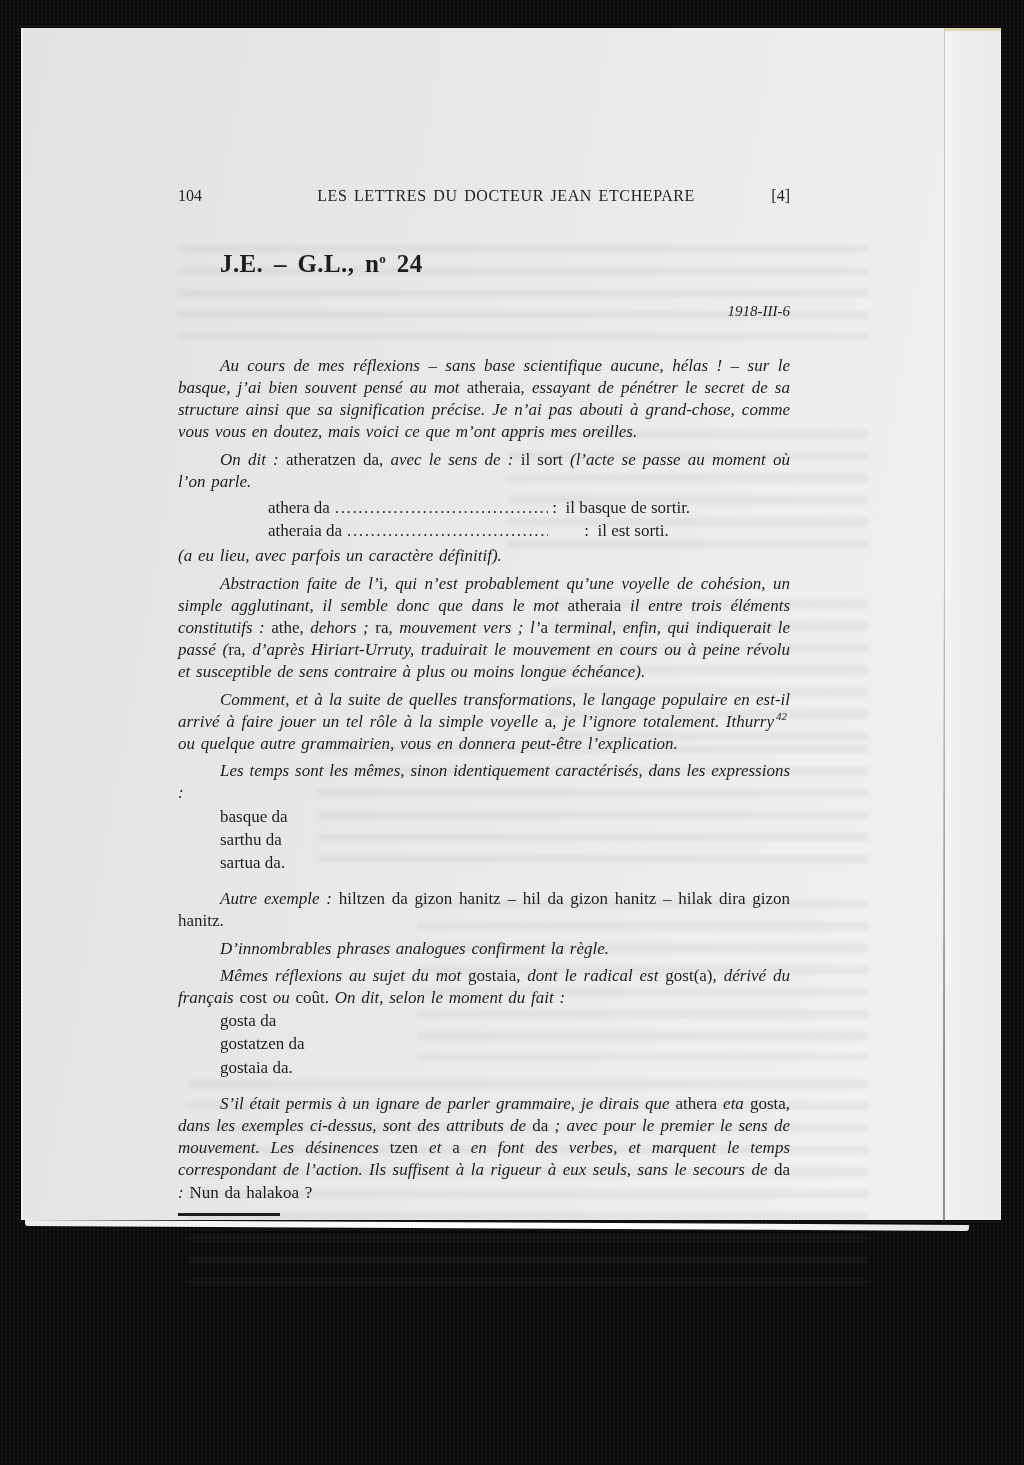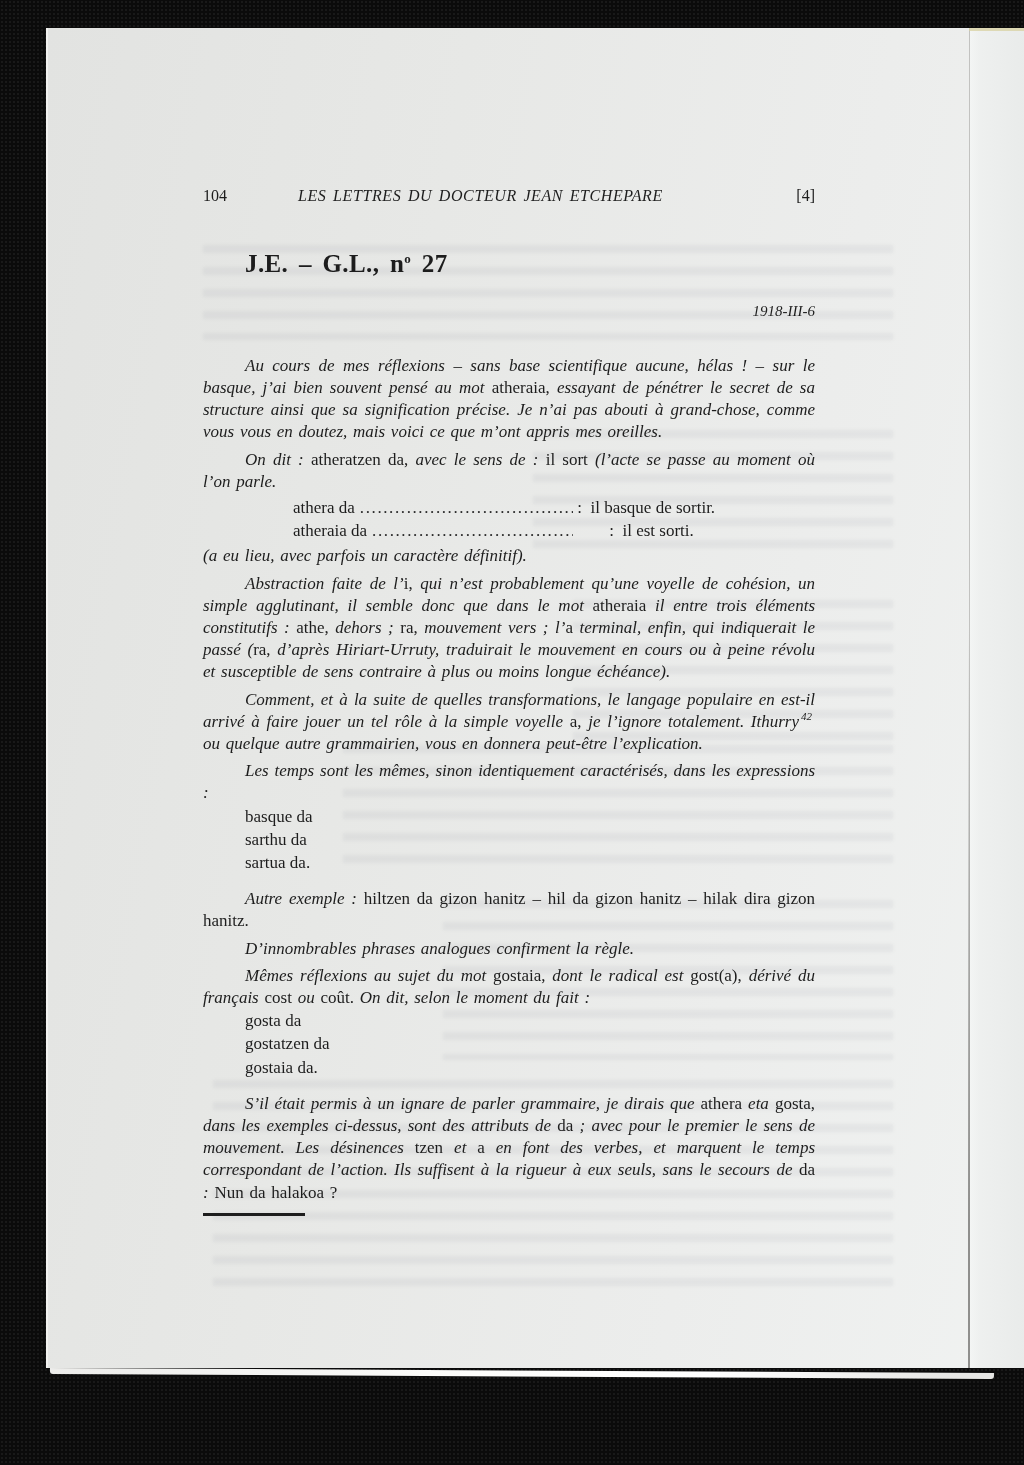--- a/index.html
+++ b/index.html
@@ -15,22 +15,22 @@
   body::before {
     content:"";
     position:absolute; inset:0;
     background-image:radial-gradient(rgba(255,255,255,0.06) 1px, transparent 1.3px);
     background-size:4px 4px;
     pointer-events:none;
   }
 
   .page {
     position:absolute;
-    left:46px; top:28px;
-    width:978px; height:1340px;
+    left:21px; top:28px;
+    width:978px; height:1192px;
     background:linear-gradient(100deg,#e2e3e1 0%, #e7e8e6 35%, #ecedec 70%, #f0f2f1 100%);
     border-left:2px solid #f2f2f0;
     z-index:1;
   }
   
   .page-bottom-edge {
     position:absolute;
     left:2px; bottom:-6px;
     width:944px; height:6px;
     background:linear-gradient(90deg,#eCecea, #fdfdfb 45%, #ffffff 70%, #e6e6e4 96%);
@@ -77,21 +77,21 @@
     line-height:22.2px;
     color:#1d1d1d;
   }
 
   .running-head {
     display:flex; align-items:baseline;
     padding-top:157px;
     font-size:16px;
   }
   .rh-num   { width:95px; }
-  .rh-title { flex:1; text-align:left; letter-spacing:0.6px; word-spacing:2px;font-style:italic; }
+  .rh-title { flex:1; text-align:right; letter-spacing:0.6px; word-spacing:2px; }
   .rh-issue { width:95px; text-align:right; }
 
   .letter-title {
     margin-top:37px; margin-left:42px;
     font-size:25px; font-weight:700;
     letter-spacing:0.4px; word-spacing:4px;
     line-height:30px;
   }
   .letter-title .title-sup { font-size:13px; vertical-align:super; }
 
@@ -157,21 +157,21 @@
   <div class="page-bottom-edge"></div>
 
   <div class="content">
 
     <div class="running-head">
       <span class="rh-num">104</span>
       <span class="rh-title">LES LETTRES DU DOCTEUR JEAN ETCHEPARE</span>
       <span class="rh-issue">[4]</span>
     </div>
 
-    <h1 class="letter-title"><span>J.E. – G.L., n</span><sup class="title-sup">o</sup><span> 27</span></h1>
+    <h1 class="letter-title"><span>J.E. – G.L., n</span><sup class="title-sup">o</sup><span> 24</span></h1>
 
     <div class="letter-date">1918-III-6</div>
 
     <div class="letter-body">
         <p class="para"><span class="run-i">Au cours de mes réflexions – sans base scientifique aucune, hélas ! – sur le basque, j’ai bien souvent pensé au mot </span><span class="run-r">atheraia,</span><span class="run-i"> essayant de pénétrer le secret de sa structure ainsi que sa signification précise. Je n’ai pas abouti à grand-chose, comme vous vous en doutez, mais voici ce que m’ont appris mes oreilles.</span></p>
         <p class="para"><span class="run-i">On dit : </span><span class="run-r">atheratzen da,</span><span class="run-i"> avec le sens de : </span><span class="run-r">il sort</span><span class="run-i"> (l’acte se passe au moment où l’on parle.</span></p>
         <div class="gloss">
           <span class="gloss-lead">
             <span class="gloss-term">athera da</span>
             <span class="gloss-dots">......................................................</span>

